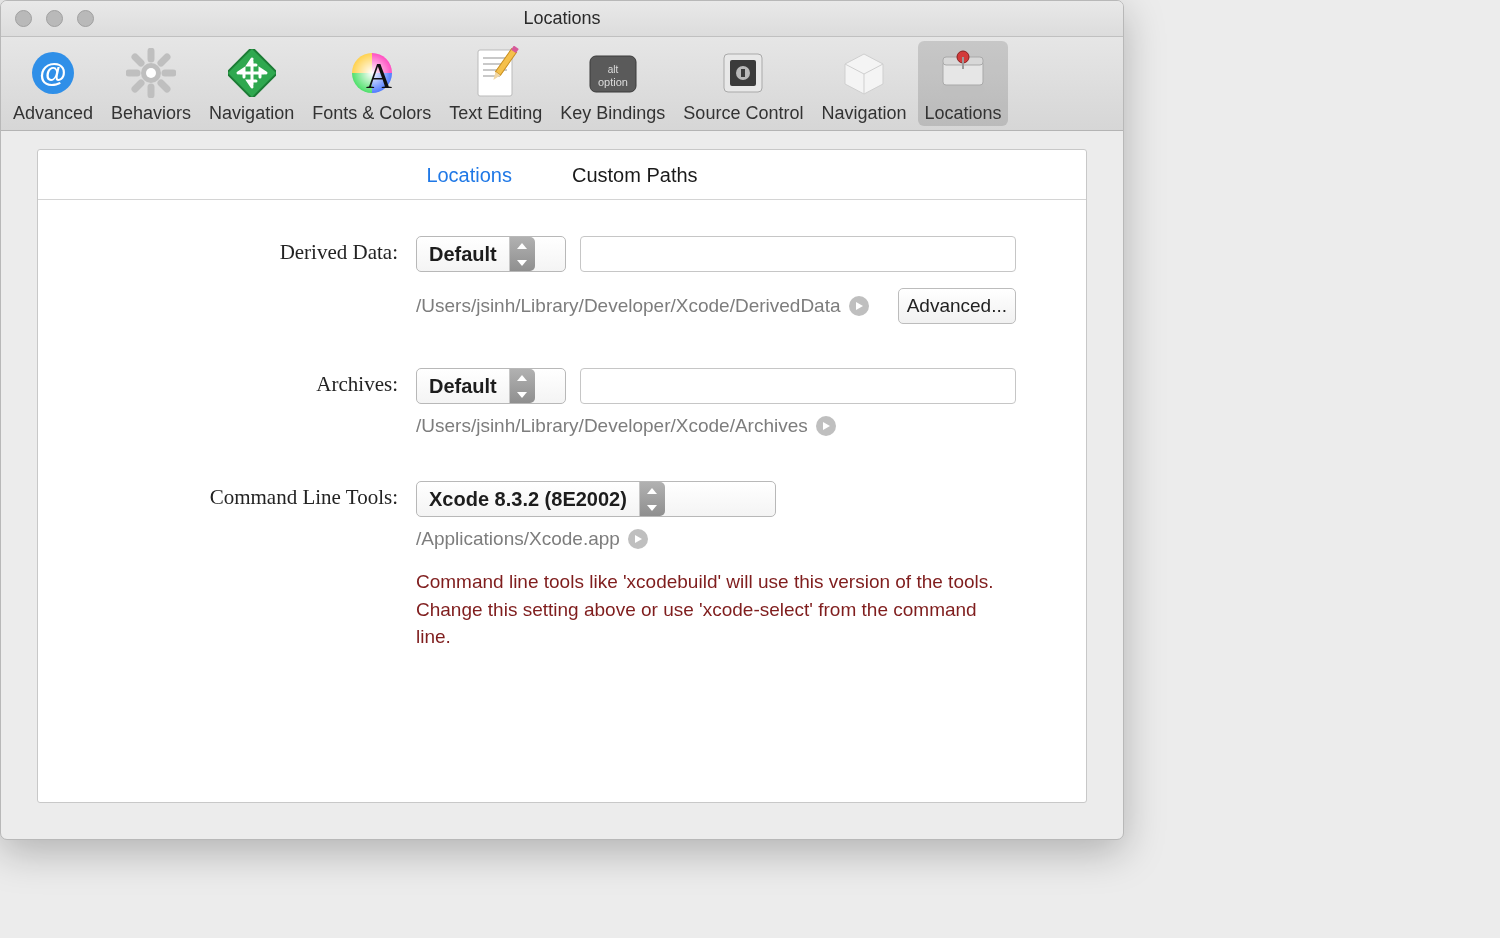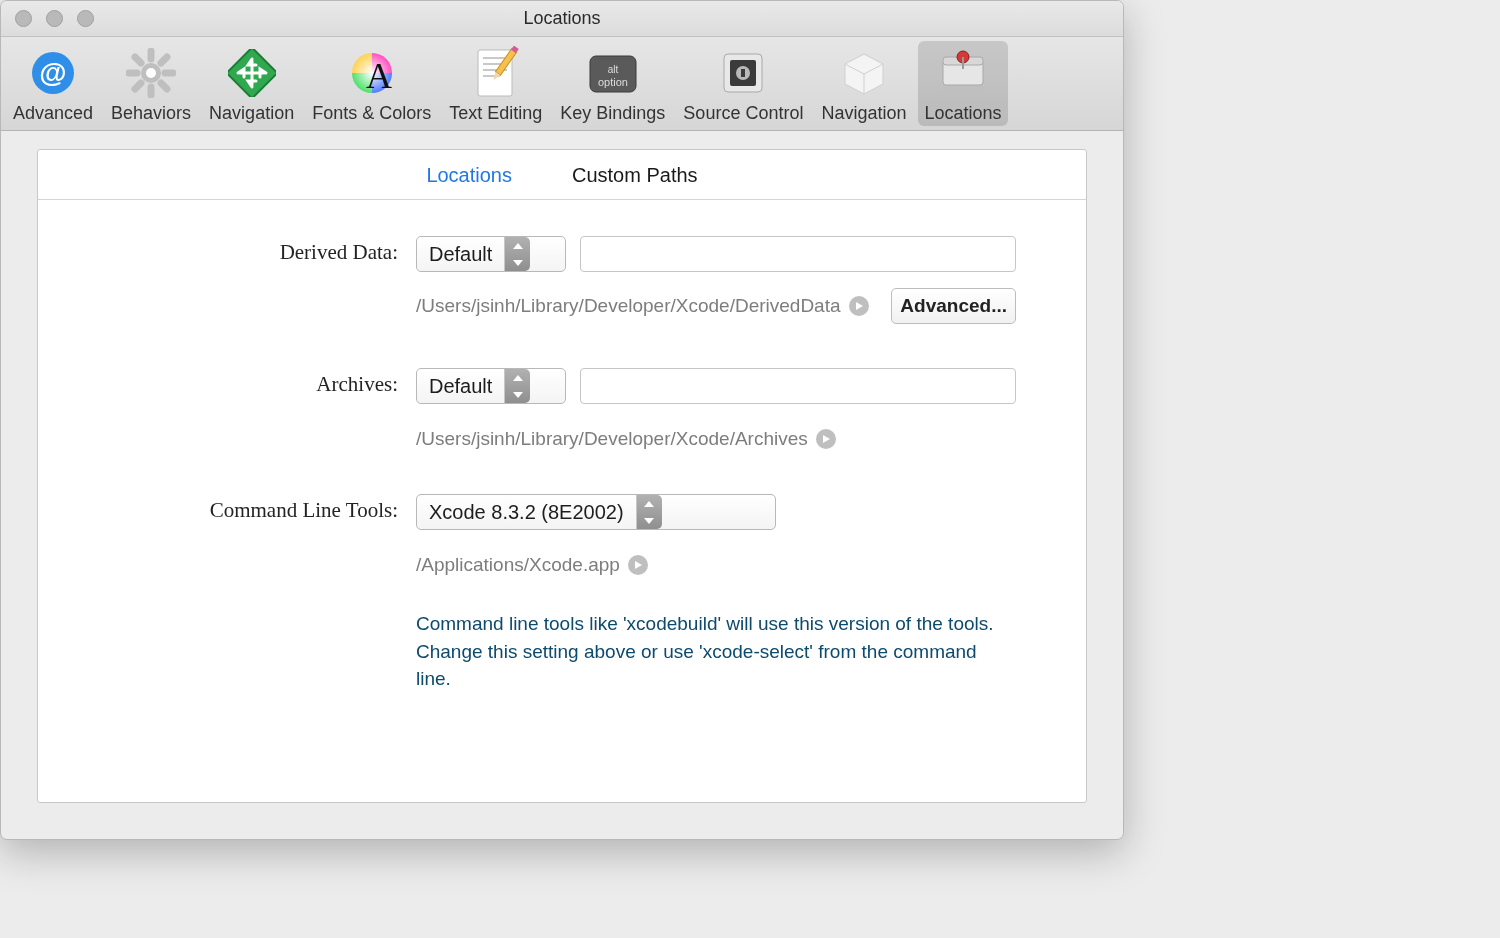--- a/index.html
+++ b/index.html
@@ -133,20 +133,21 @@
     align-items:center;
     height:36px;
     background:linear-gradient(#ffffff,#f4f4f4);
     border:1px solid #b8b8b8;
     border-radius:5px;
     font-size:20px;
     color:#1d1d1d;
     padding:0 0 0 12px;
     position:relative;
     min-width:150px;
+    font-weight:bold;
   }
   .popup.wide { min-width:360px; }
   .popup .stepper {
     width:26px;
     align-self:stretch;
     border-left:1px solid #c7c7c7;
     background:linear-gradient(#b1b1b1,#8f8f8f);
     border-top-right-radius:5px;
     border-bottom-right-radius:5px;
     display:flex;
@@ -168,21 +169,21 @@
     border-radius:4px;
     background:#fff;
   }
   .textfield.disabled { background:#fff; }
   .path-line {
     display:flex;
     align-items:center;
     gap:8px;
     font-size:19px;
     color:#7d7d7d;
-    margin-top:14px;
+    margin-top:1px;
   }
   .goto-icon {
     width:20px;height:20px;border-radius:50%;
     background:#bfbfbf;
     display:inline-flex;align-items:center;justify-content:center;
   }
   .goto-icon::after{
     content:""; display:block;
     width:0;height:0;
     border-top:4px solid transparent;
@@ -201,27 +202,26 @@
   .btn {
     height:36px;
     padding: 0 8px;
     background:linear-gradient(#ffffff,#f1f1f1);
     border:1px solid #bcbcbc;
     border-radius:5px;
     font-size:19px;
     color:#222;
     display:inline-flex;
     align-items:center;
-    font-weight:bold;
   }
   .hint {
     font-size:19px;
-    color:#0c4a6e;
+    color:#7f1d1d;
     line-height:1.45;
-    margin-top:24px;
+    margin-top:8px;
     max-width:800px;
   }
 </style>
 </head>
 <body>
 
 <div class="window">
   <div class="titlebar">
     <div class="traffic-lights">
       <div class="tl"></div>

